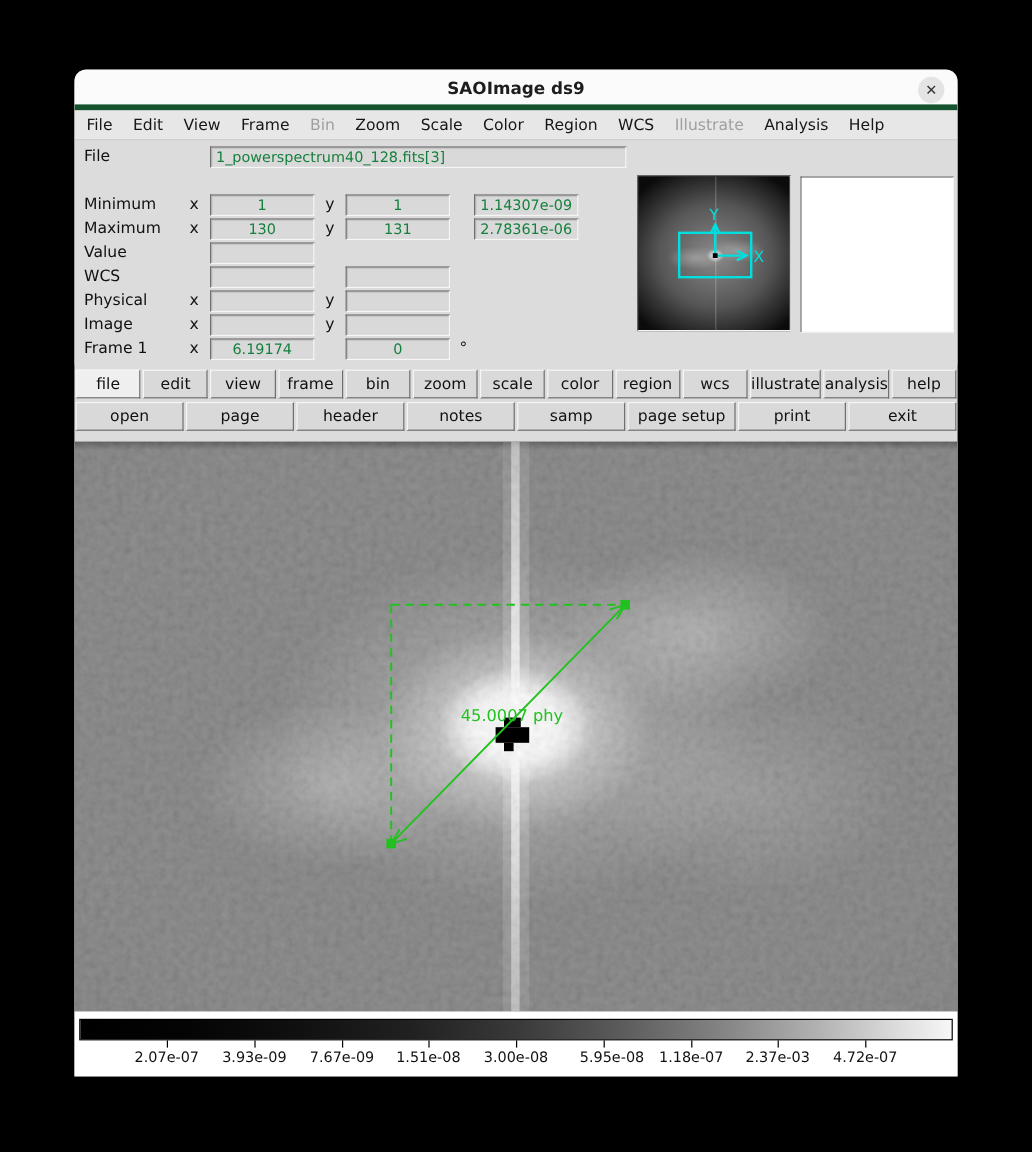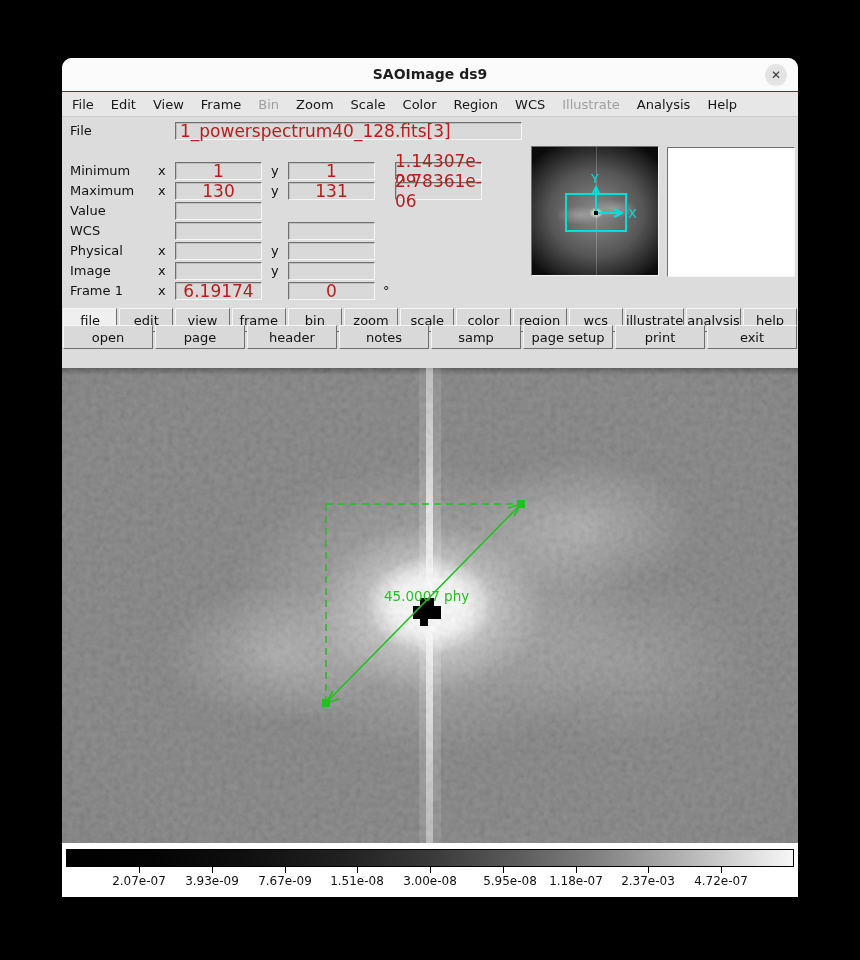--- a/index.html
+++ b/index.html
@@ -2,21 +2,21 @@
 <html><head>
 <meta charset="utf-8">
 <style>
   * { margin:0; padding:0; box-sizing:border-box; }
   html,body { width:860px; height:960px; background:#000; font-family:"DejaVu Sans","Liberation Sans",sans-serif; }
   .window { position:absolute; left:62px; top:58px; width:736px; height:839px;
             background:#dcdcdc; border-radius:10px 10px 0 0; overflow:hidden; }
 
   
   .titlebar { position:absolute; left:0; top:0; width:736px; height:34px; background:#fbfbfb;
-              border-bottom:1px solid #14532d; }
+              border-bottom:5px solid #14532d; }
   .title { position:absolute; left:0; right:0; top:8px; text-align:center; font-size:14px;
            font-weight:bold; color:#1d1d1d; }
   .closebtn { position:absolute; right:11px; top:6px; width:22px; height:22px; border-radius:50%;
               background:#e4e4e4; color:#333; font-size:12px; font-weight:bold; line-height:22px;
               text-align:center; cursor:default; }
 
   
   .menubar { position:absolute; left:0; top:34px; width:736px; height:25px; background:#e7e7e7;
              border-bottom:1px solid #c9c9c9; display:flex; align-items:center; gap:17px;
              padding-left:10px; font-size:13px; color:#161616; }
@@ -24,21 +24,21 @@
 
   
   .infopanel { position:absolute; left:0; top:59px; width:736px; height:187px; background:#dcdcdc;
                font-size:13px; color:#111; }
   .irow { position:absolute; left:8px; height:19px; display:flex; align-items:center; }
   .ilabel { width:88px; }
   .xylab  { width:17px; }
   .fld { height:18px; background:#d9d9d9; border:1px solid;
          border-color:#707070 #f5f5f5 #f5f5f5 #707070;
          box-shadow:inset 1px 1px 0 rgba(0,0,0,.12);
-         font-size:17px; color:#b91c1c; display:flex; align-items:center; justify-content:center; }
+         font-size:12px; color:#15803d; display:flex; align-items:center; justify-content:center; }
   .fld.w88 { width:87px; }
   .fld.long { width:347px; justify-content:flex-start; padding-left:4px; }
   .ylab { width:26px; padding-left:9px; }
   .gapcol { width:20px; }
   .deg { padding-left:8px; }
 
   
   .panner { position:absolute; left:469px; top:88px; width:128px; height:130px;
             border:1px solid; border-color:#707070 #f5f5f5 #f5f5f5 #707070;
             background:#0b0b0b; overflow:hidden; }
@@ -48,21 +48,21 @@
         radial-gradient(30px 12px at 48px 68px, rgba(190,190,190,.5), rgba(190,190,190,0) 80%),
         radial-gradient(30px 12px at 82px 62px, rgba(190,190,190,.5), rgba(190,190,190,0) 80%),
         radial-gradient(85px 78px at 64px 66px, #8a8a8a, #565656 55%, #1d1d1d 90%, #0b0b0b 100%);
   }
   .pannerline { position:absolute; left:64px; top:0; width:1px; height:130px; background:rgba(255,255,255,.22); }
   .magnifier { position:absolute; left:605px; top:89px; width:128px; height:130px; background:#fff;
                border:1px solid; border-color:#707070 #f5f5f5 #f5f5f5 #707070; }
 
   
   .btnrow { position:absolute; left:0; width:736px; height:26px; display:flex; }
-  .row1 { top:249px; } .row2 { top:266px;justify-content:space-between; }
+  .row1 { top:249px; } .row2 { top:276px;justify-content:space-between; }
   .tbtn { flex:1; margin:1px; background:#d9d9d9; border:1px solid;
           border-color:#f6f6f6 #6f6f6f #6f6f6f #f6f6f6; font-size:13px; color:#111;
           display:flex; align-items:center; justify-content:center; cursor:default; }
   .tbtn.active { background:#efefef; }
 
   
   .imagearea { position:absolute; left:0; top:310px; width:736px; height:475px; background:#7e7e7e;
                overflow:hidden; }
   .field {
     position:absolute; inset:0;

